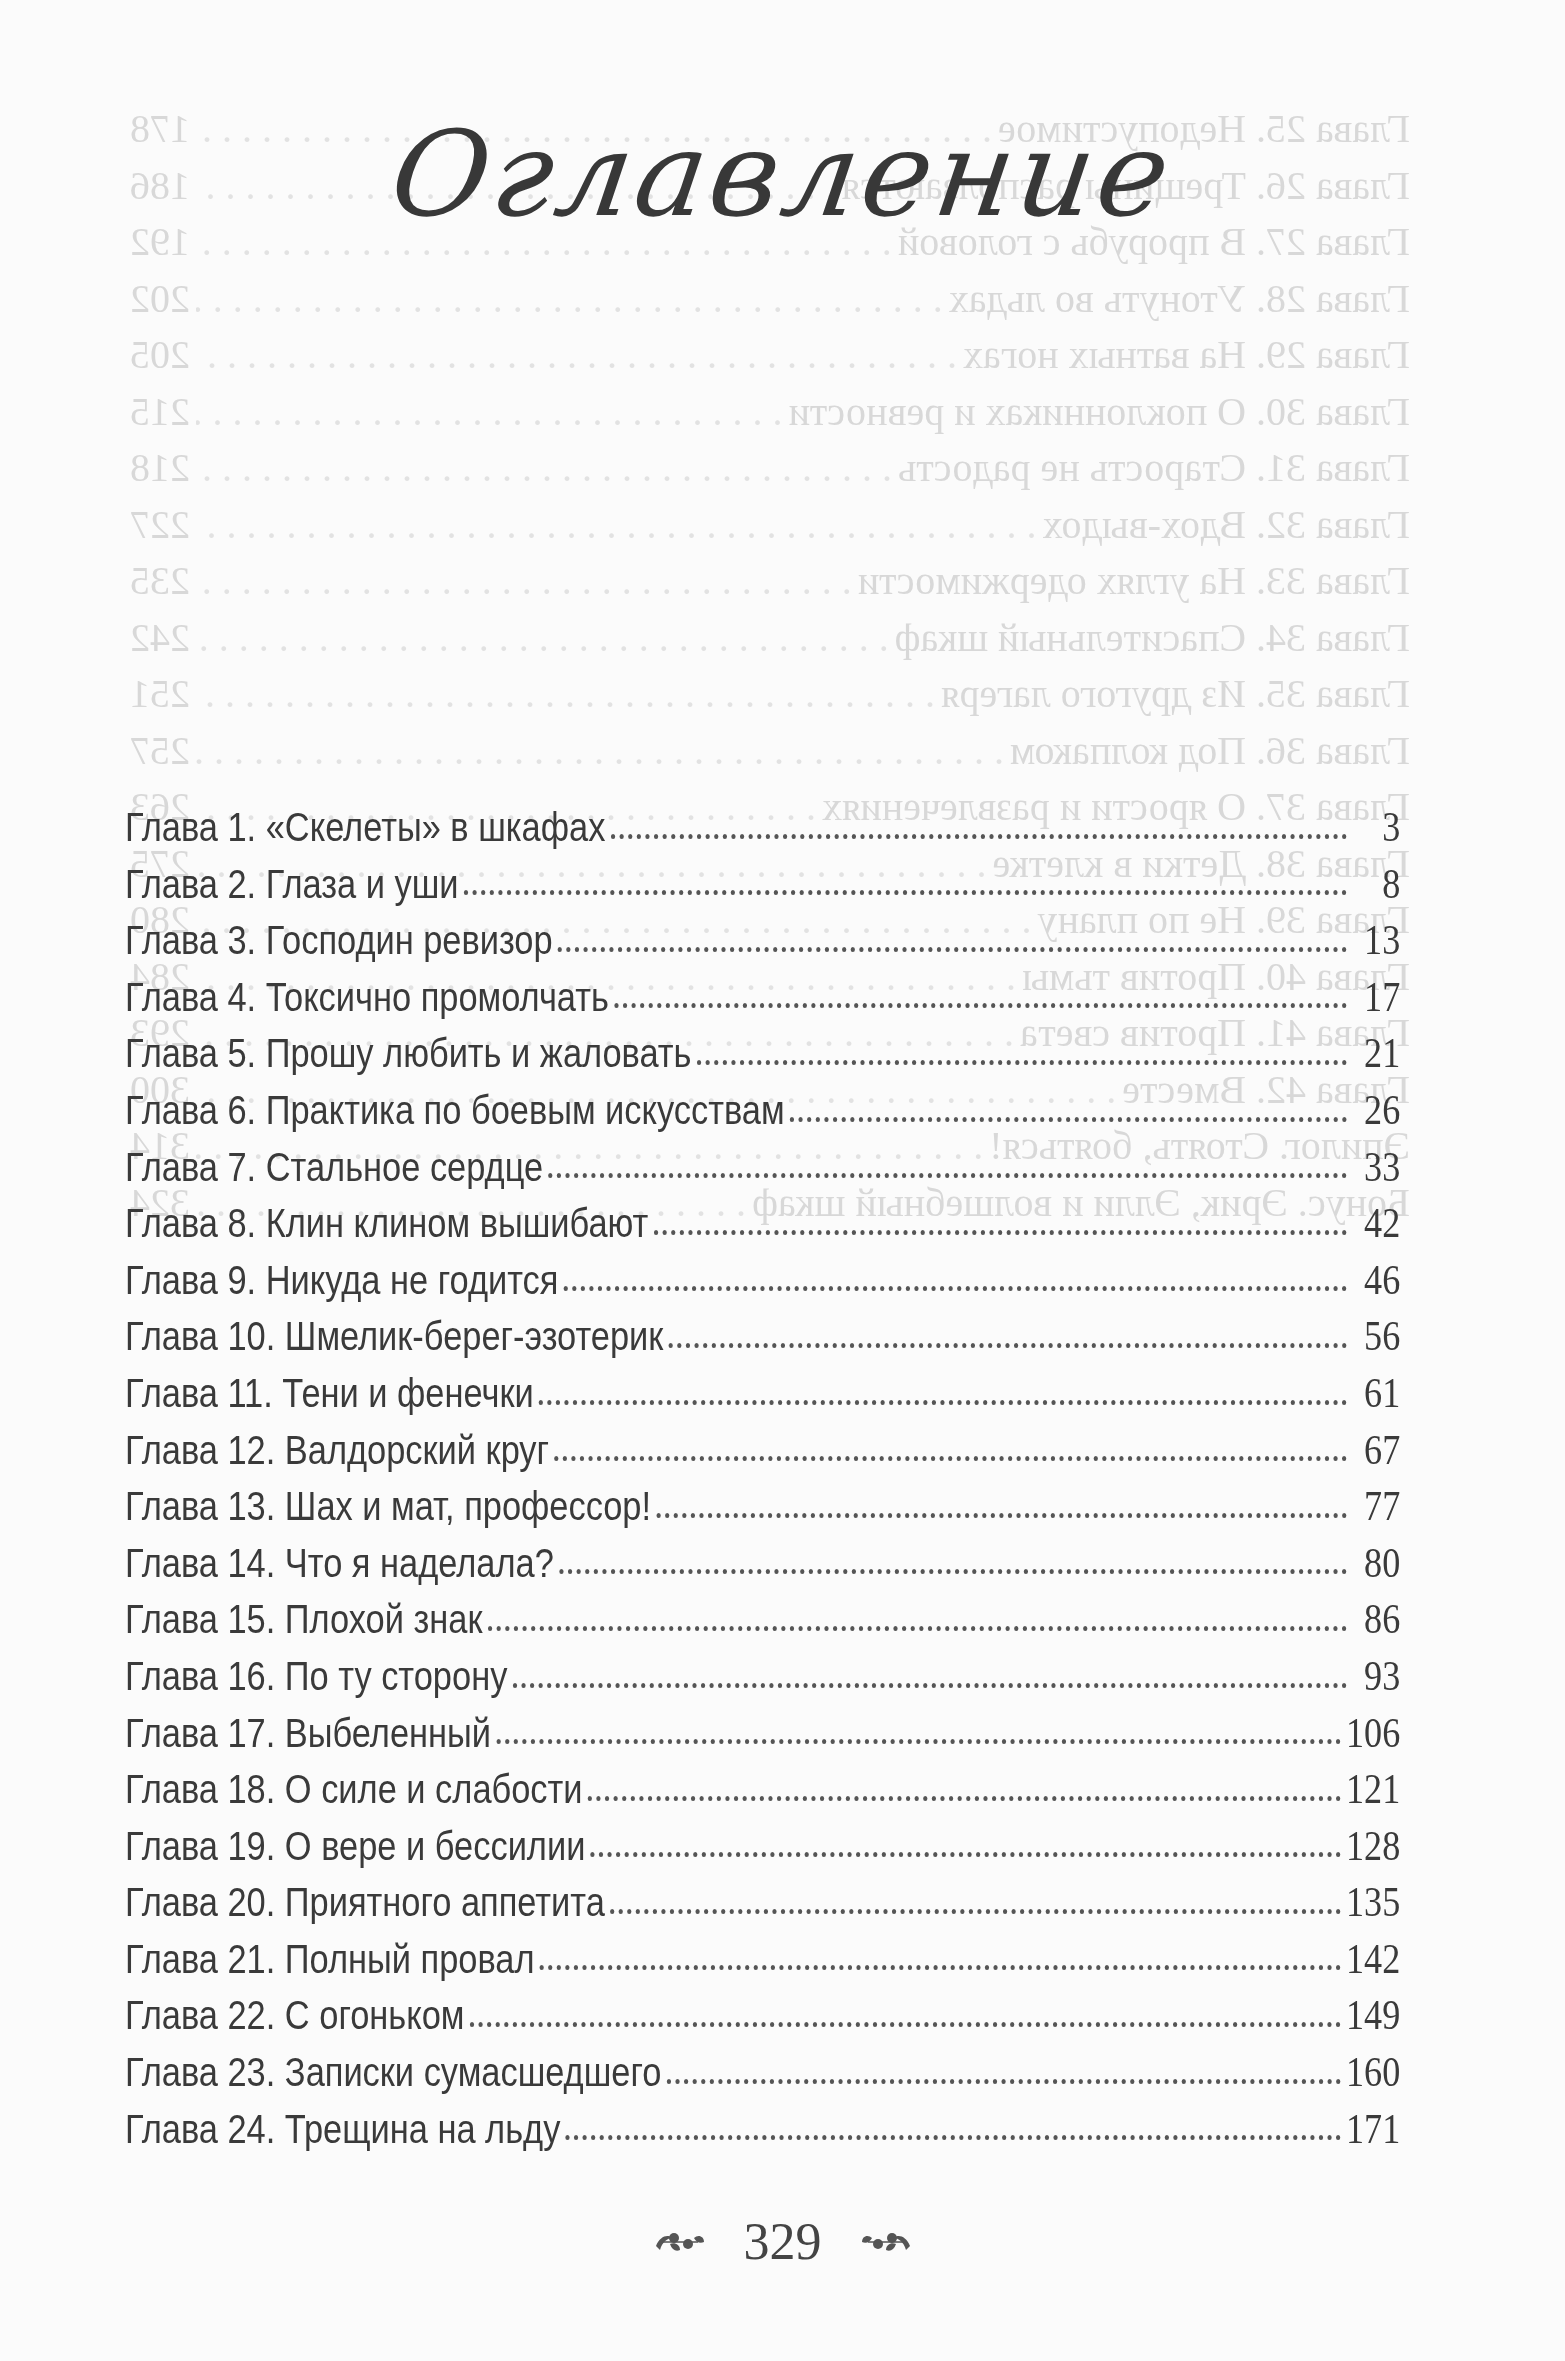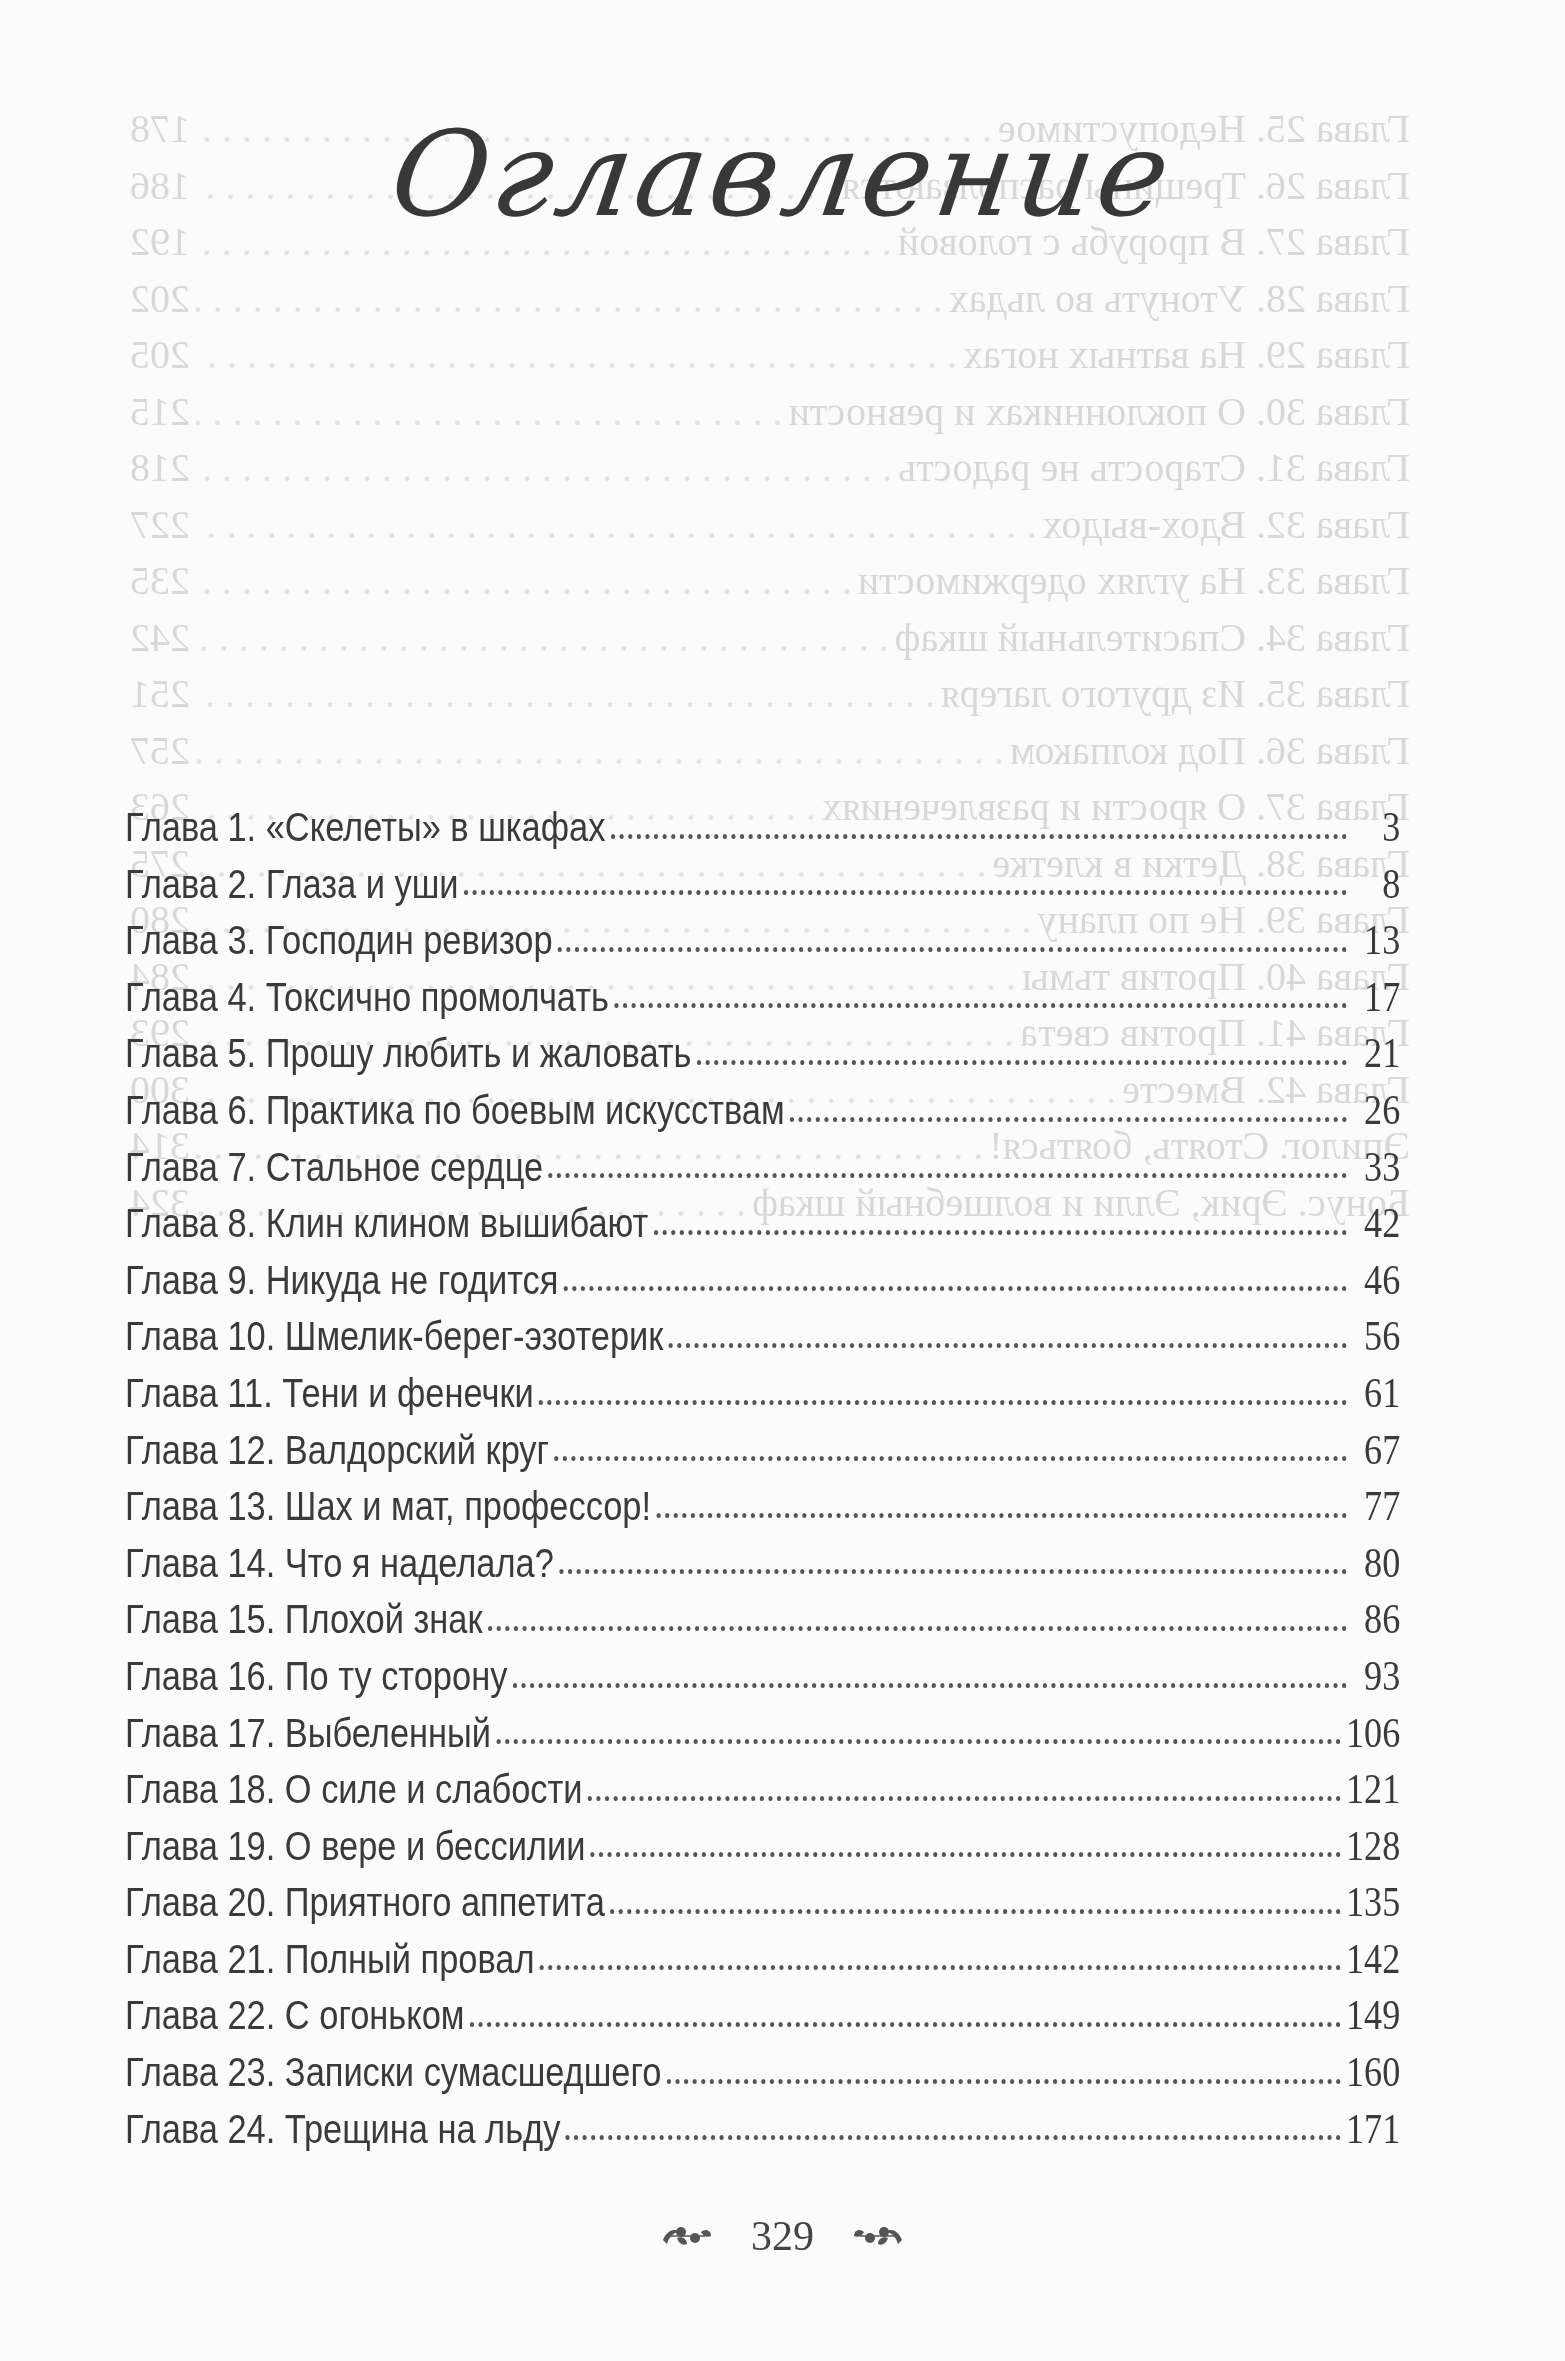--- a/index.html
+++ b/index.html
@@ -99,21 +99,21 @@
       top: 2212px;
       left: 0;
       right: 0;
       display: flex;
       justify-content: center;
       align-items: center;
       gap: 38px;
     }
     .footer .page-number {
       font-family: "Liberation Serif", serif;
-      font-size: 42px;
+      font-size: 52px;
       color: #444;
     }
     .ornament svg {
       display: block;
     }
   </style>
 </head>
 <body>
 
 <div class="ghost" id="ghost">

